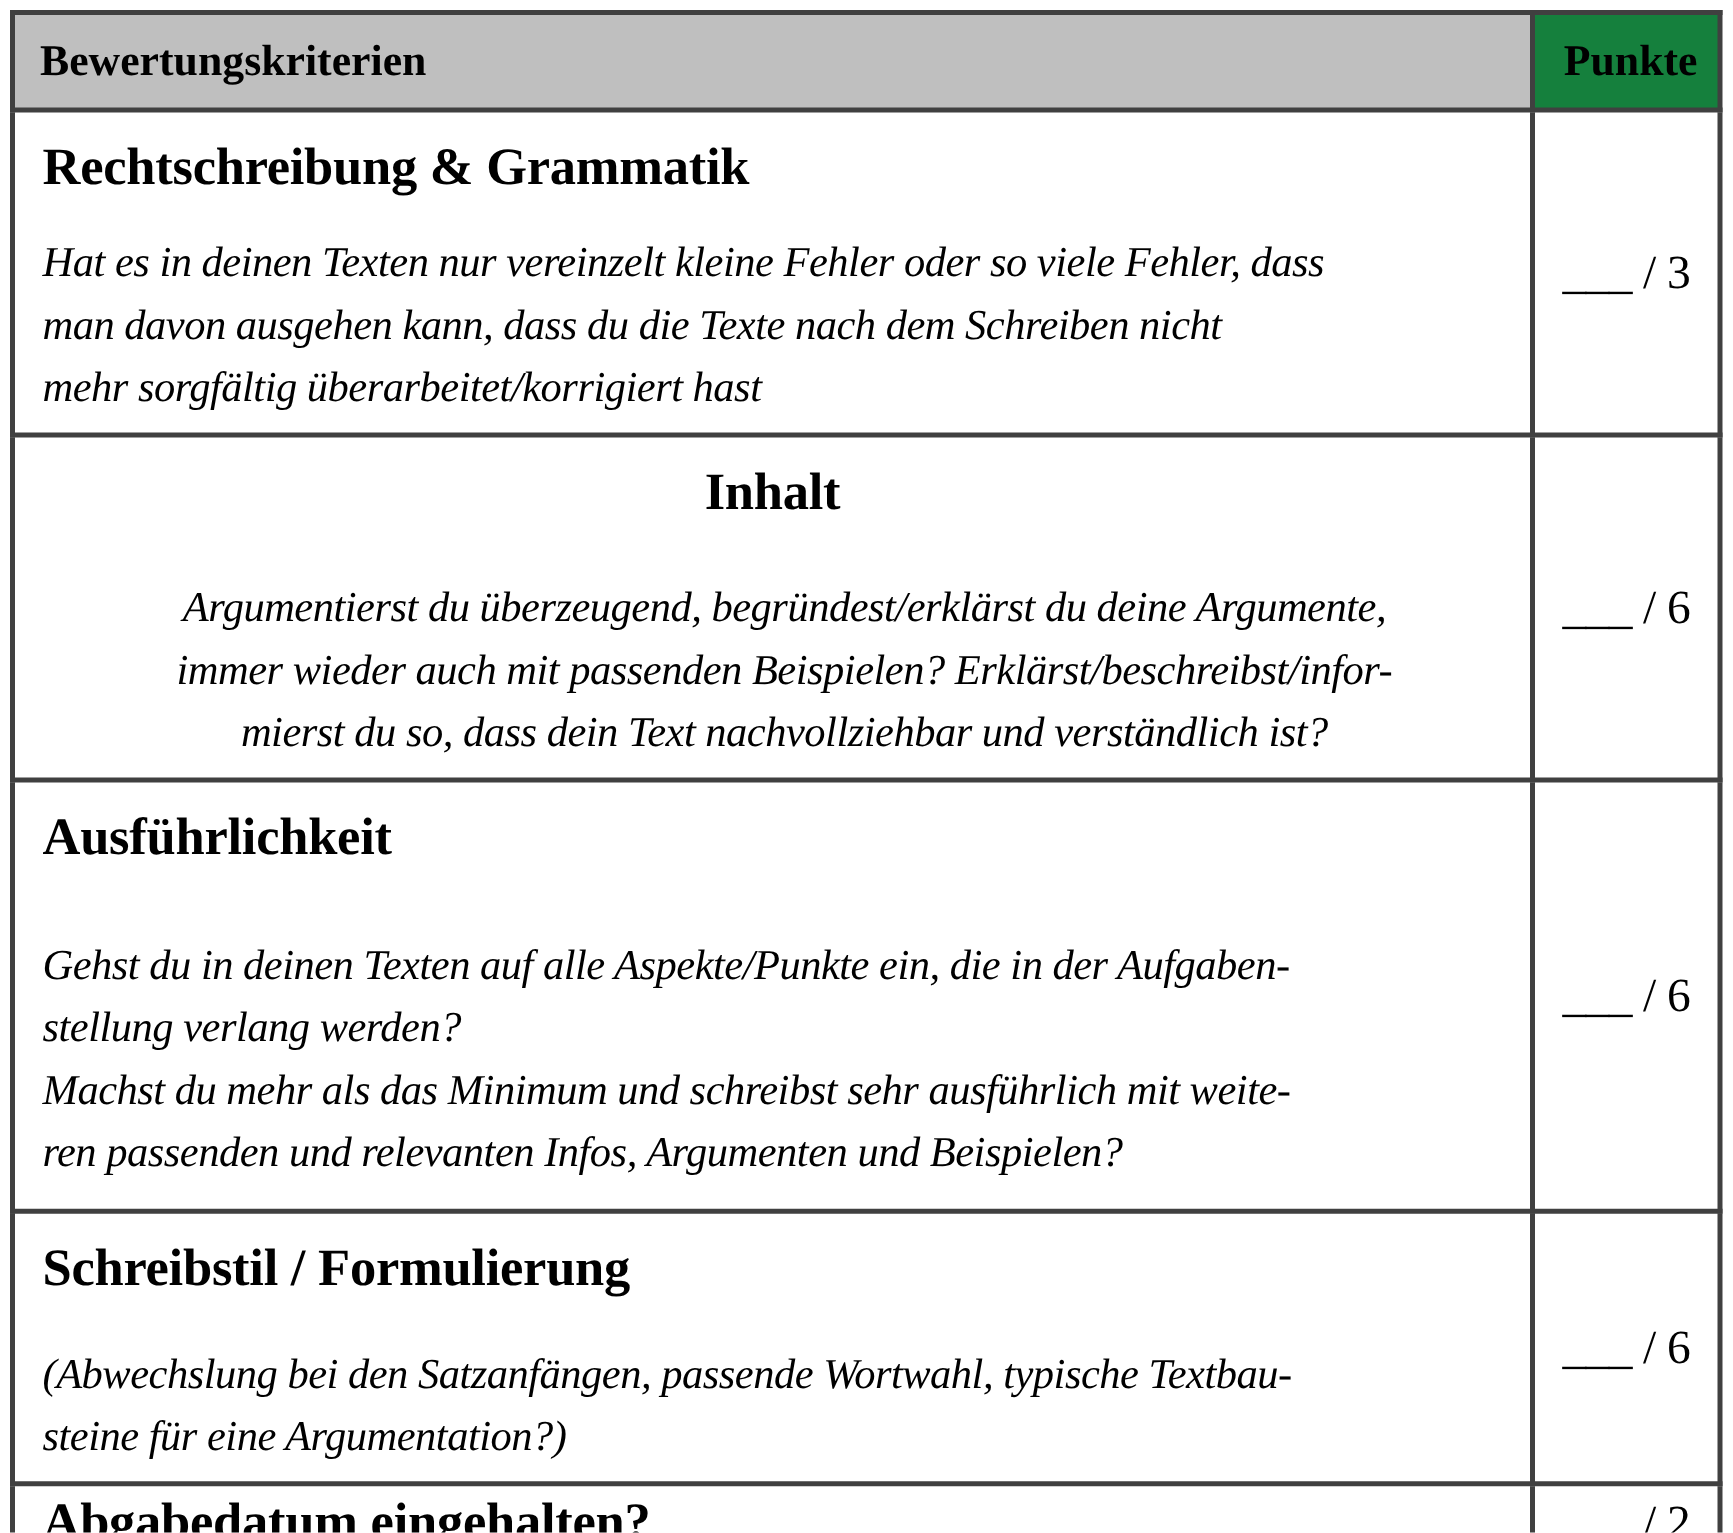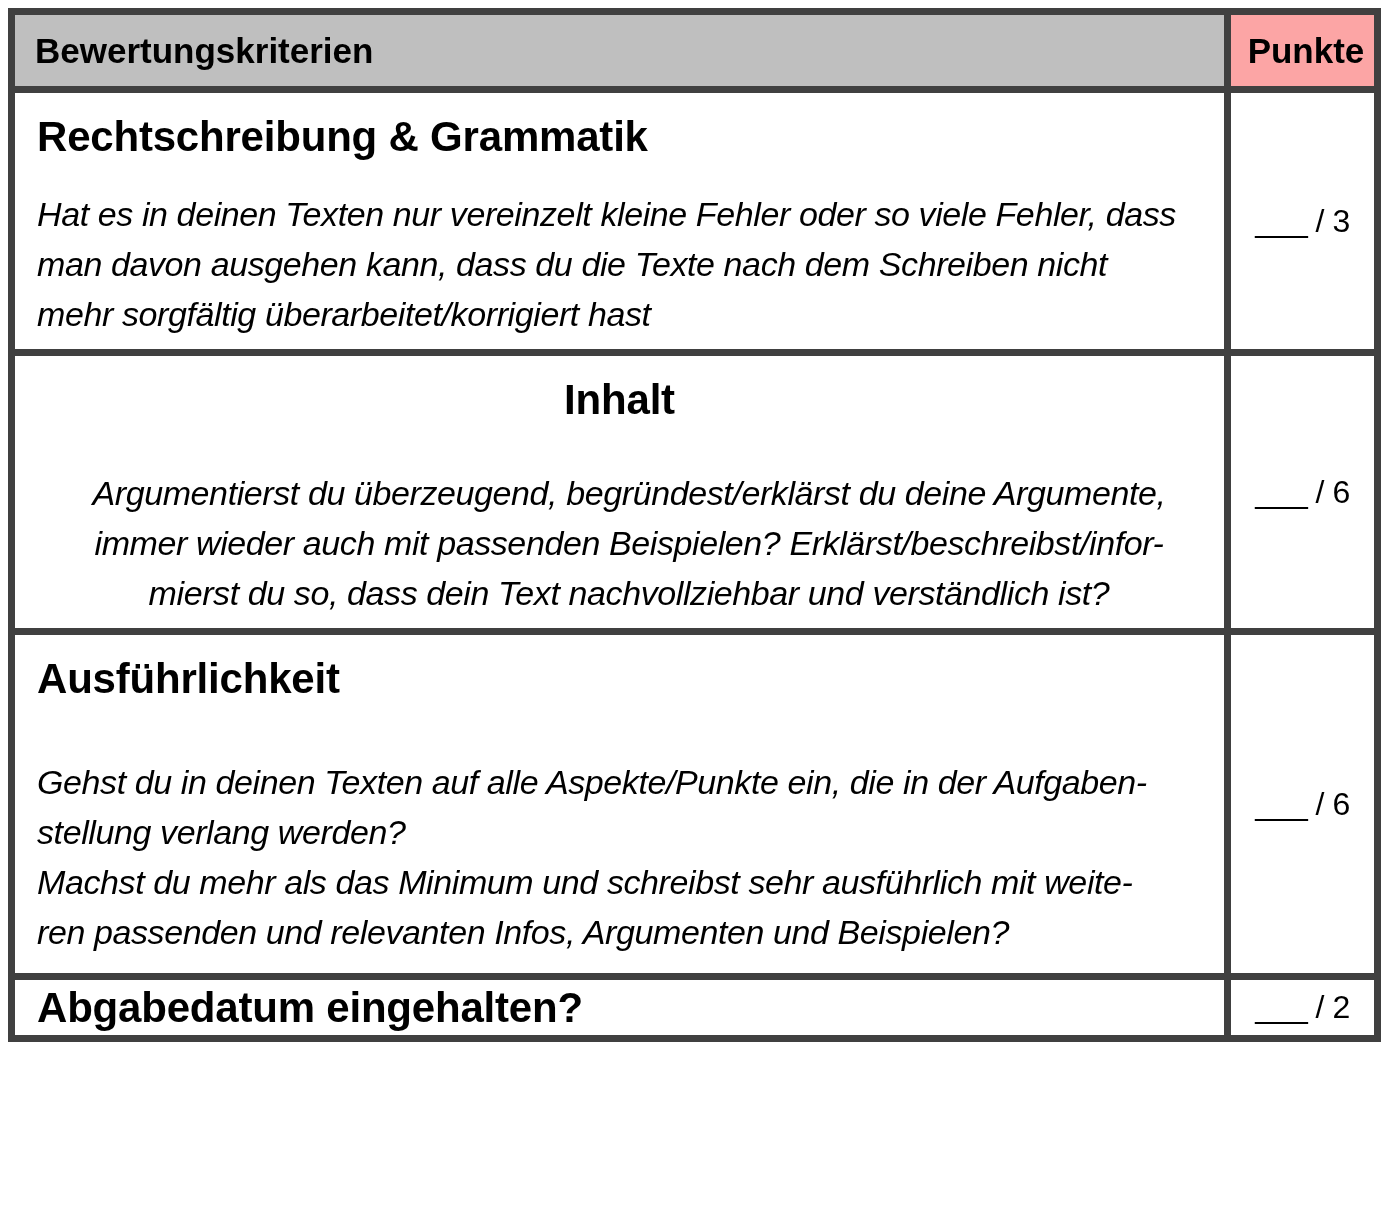--- a/index.html
+++ b/index.html
@@ -19,23 +19,24 @@
   table.rubric {
     width: 1370px;
     border-collapse: collapse;
     table-layout: fixed;
     border: 4px solid #000000;
   }
   col.col-criteria { width: 1216px; }
   col.col-points   { width: 150px; }
 
   th, td {
-    border: 7px solid #404040;
+    border: 4px solid #404040;
     box-sizing: border-box;
     overflow: hidden;
+    font-family: Liberation Serif, serif;
   }
   thead th {
     height: 78px;
     text-align: left;
     vertical-align: middle;
     font-size: 35px;
     font-weight: bold;
     padding: 0 20px;
   }
   thead th.points-header {
@@ -55,21 +56,21 @@
   .row-desc {
     font-style: italic;
     font-size: 34px;
     line-height: 50px;
     letter-spacing: -0.4px;
     white-space: pre-line;
   }
   .cell-points {
     vertical-align: middle;
     text-align: center;
-    font-size: 32px;
+    font-size: 38px;
     letter-spacing: -0.5px;
     padding: 0 4px;
   }
   
   tr.row-0 .cell-main { height: 243px; }
   tr.row-0 .row-desc  { margin-top: 30px; }
   tr.row-1 .cell-main { height: 250px; text-align: center; }
   tr.row-1 .row-desc  { margin-top: 46px; margin-left: 19px; }
   tr.row-2 .cell-main { height: 345px; margin-top: 36px; }
   tr.row-2 .row-desc  { margin-top: 56px; }
@@ -88,21 +89,21 @@
 
 <div class="page">
   <table class="rubric">
     <colgroup>
       <col class="col-criteria">
       <col class="col-points">
     </colgroup>
     <thead>
       <tr>
         <th style="background: rgb(191, 191, 191);">Bewertungskriterien</th>
-        <th class="points-header" style="background: #fca5a5; padding-left: 13px;">Punkte</th>
+        <th class="points-header" style="background: #15803d; padding-left: 13px;">Punkte</th>
       </tr>
     </thead>
     <tbody>
       <tr class="row-0">
         <td class="cell-main">
           <div class="row-title">Rechtschreibung &amp; Grammatik</div>
           <div class="row-desc">Hat es in deinen Texten nur vereinzelt kleine Fehler oder so viele Fehler, dass
 man davon ausgehen kann, dass du die Texte nach dem Schreiben nicht
 mehr sorgfältig überarbeitet/korrigiert hast</div>
         </td>
@@ -126,20 +127,30 @@
           <div class="row-title">Ausführlichkeit</div>
           <div class="row-desc">Gehst du in deinen Texten auf alle Aspekte/Punkte ein, die in der Aufgaben-
 stellung verlang werden?
 Machst du mehr als das Minimum und schreibst sehr ausführlich mit weite-
 ren passenden und relevanten Infos, Argumenten und Beispielen?</div>
         </td>
         <td class="cell-points">
           <span>___ / 6</span>
         </td>
       </tr>
+      <tr class="row-3">
+        <td class="cell-main">
+          <div class="row-title">Schreibstil / Formulierung</div>
+          <div class="row-desc">(Abwechslung bei den Satzanfängen, passende Wortwahl, typische Textbau-
+steine für eine Argumentation?)</div>
+        </td>
+        <td class="cell-points">
+          <span>___ / 6</span>
+        </td>
+      </tr>
       <tr class="row-4">
         <td class="cell-main">
           <div class="row-title">Abgabedatum eingehalten?</div>
 
         </td>
         <td class="cell-points">
           <span>___ / 2</span>
         </td>
       </tr>
     </tbody>

